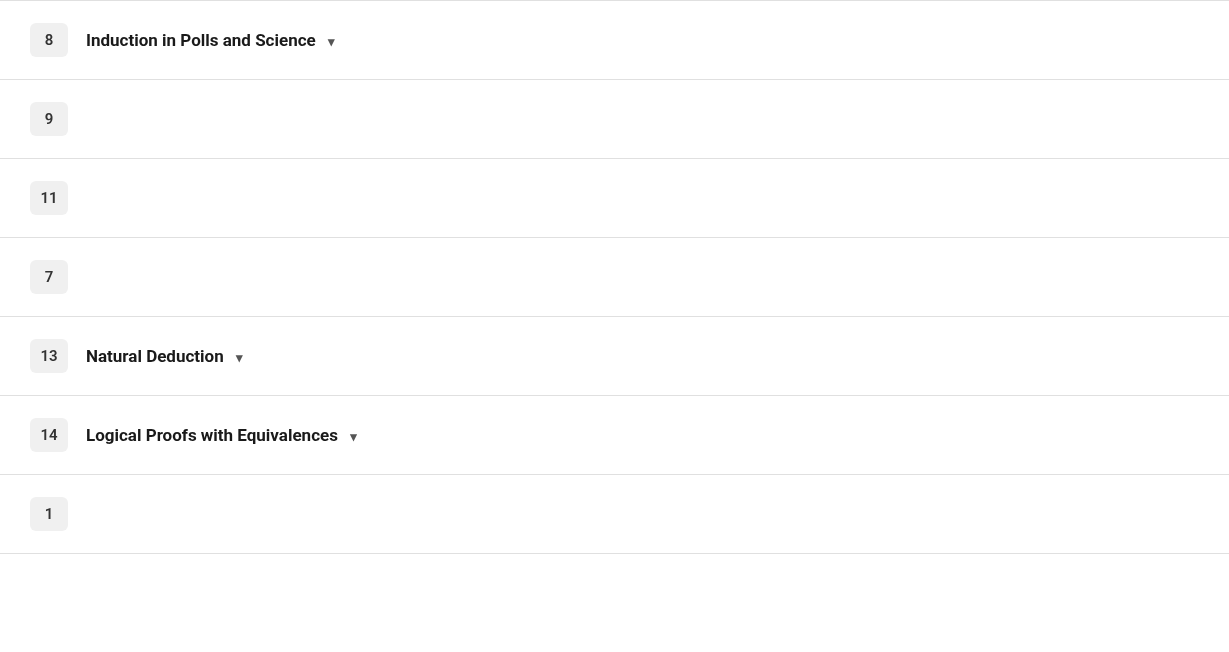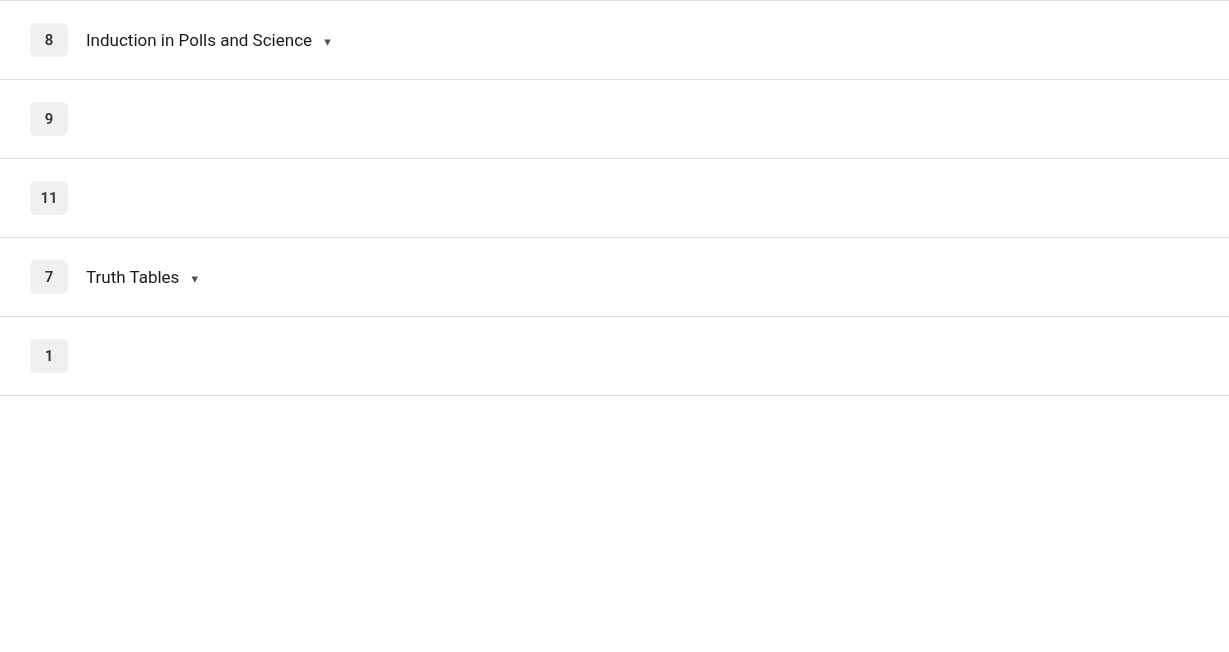--- a/index.html
+++ b/index.html
@@ -43,21 +43,21 @@
       padding: 0 8px;
       font-size: 15px;
       font-weight: 600;
       color: #333;
       margin-right: 18px;
       flex-shrink: 0;
     }
 
     .chapter-title {
       font-size: 17px;
-      font-weight: 400;
+      font-weight: 700;
       color: #1a1a1a;
       flex: 1;
     }
 
     .chevron-icon {
       margin-left: 8px;
       display: inline-block;
       color: #555;
       font-size: 13px;
     }
@@ -71,18 +71,25 @@
       <span class="chapter-title">Induction in Polls and Science <span class="chevron-icon">▾</span></span>
     </div>
     <div class="chapter-item">
       <span class="chapter-number">9</span>
     </div>
     <div class="chapter-item">
       <span class="chapter-number">11</span>
     </div>
     <div class="chapter-item">
       <span class="chapter-number">7</span>
-      <span class="chapter-title">Truth Tables <span class="chevron-icon">▾</span></span>
+    </div>
+    <div class="chapter-item">
+      <span class="chapter-number">13</span>
+      <span class="chapter-title">Natural Deduction <span class="chevron-icon">▾</span></span>
+    </div>
+    <div class="chapter-item">
+      <span class="chapter-number">14</span>
+      <span class="chapter-title">Logical Proofs with Equivalences <span class="chevron-icon">▾</span></span>
     </div>
     <div class="chapter-item">
       <span class="chapter-number">1</span>
     </div>
   </div>
 
 </body></html>

